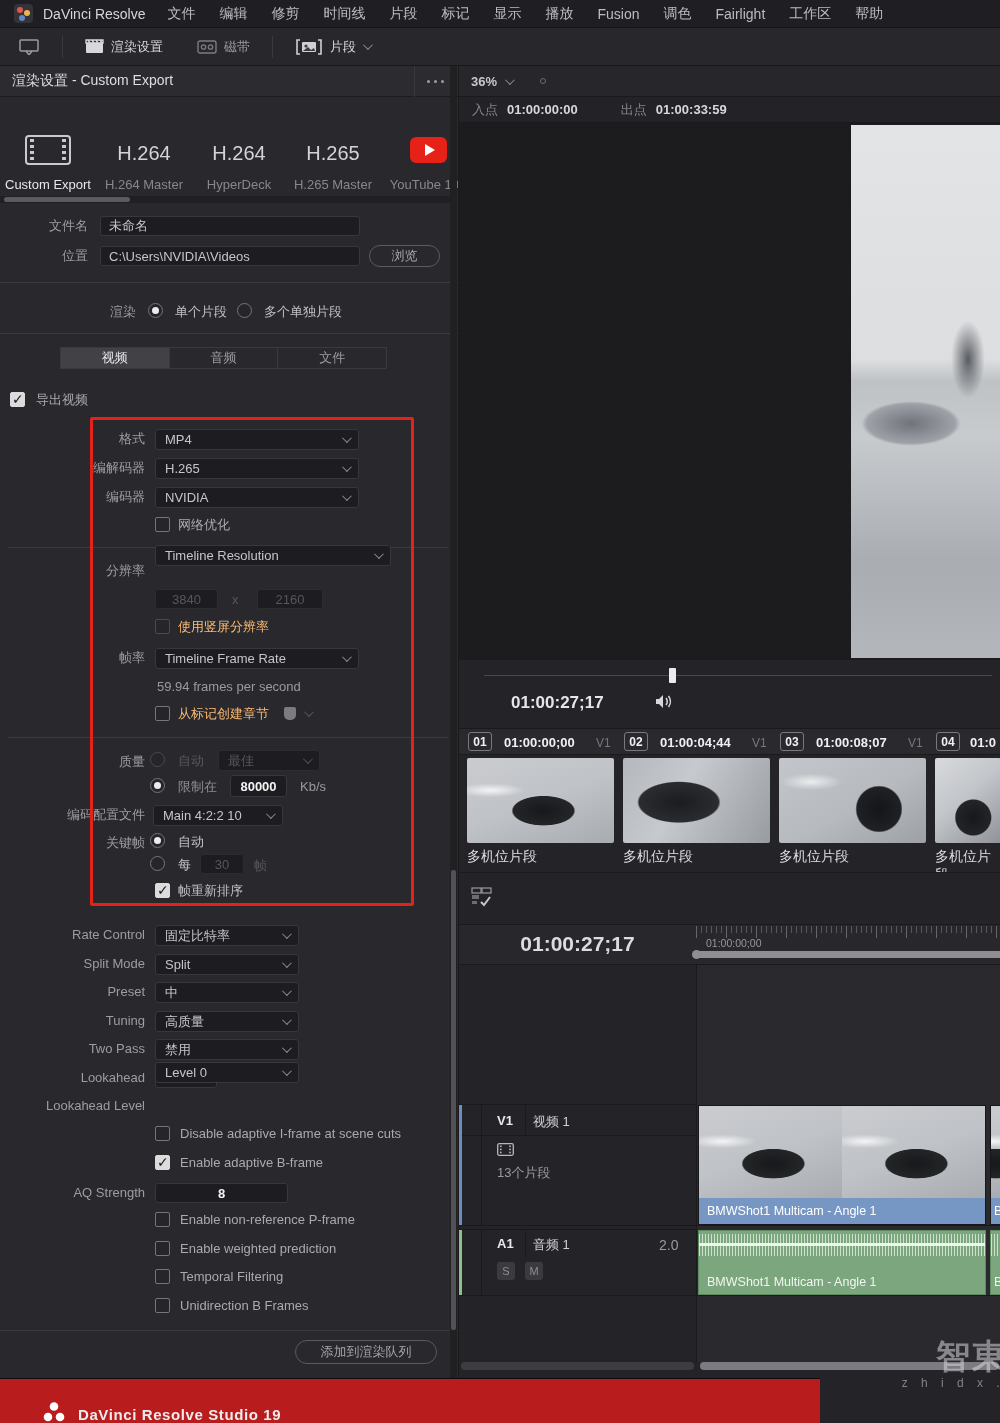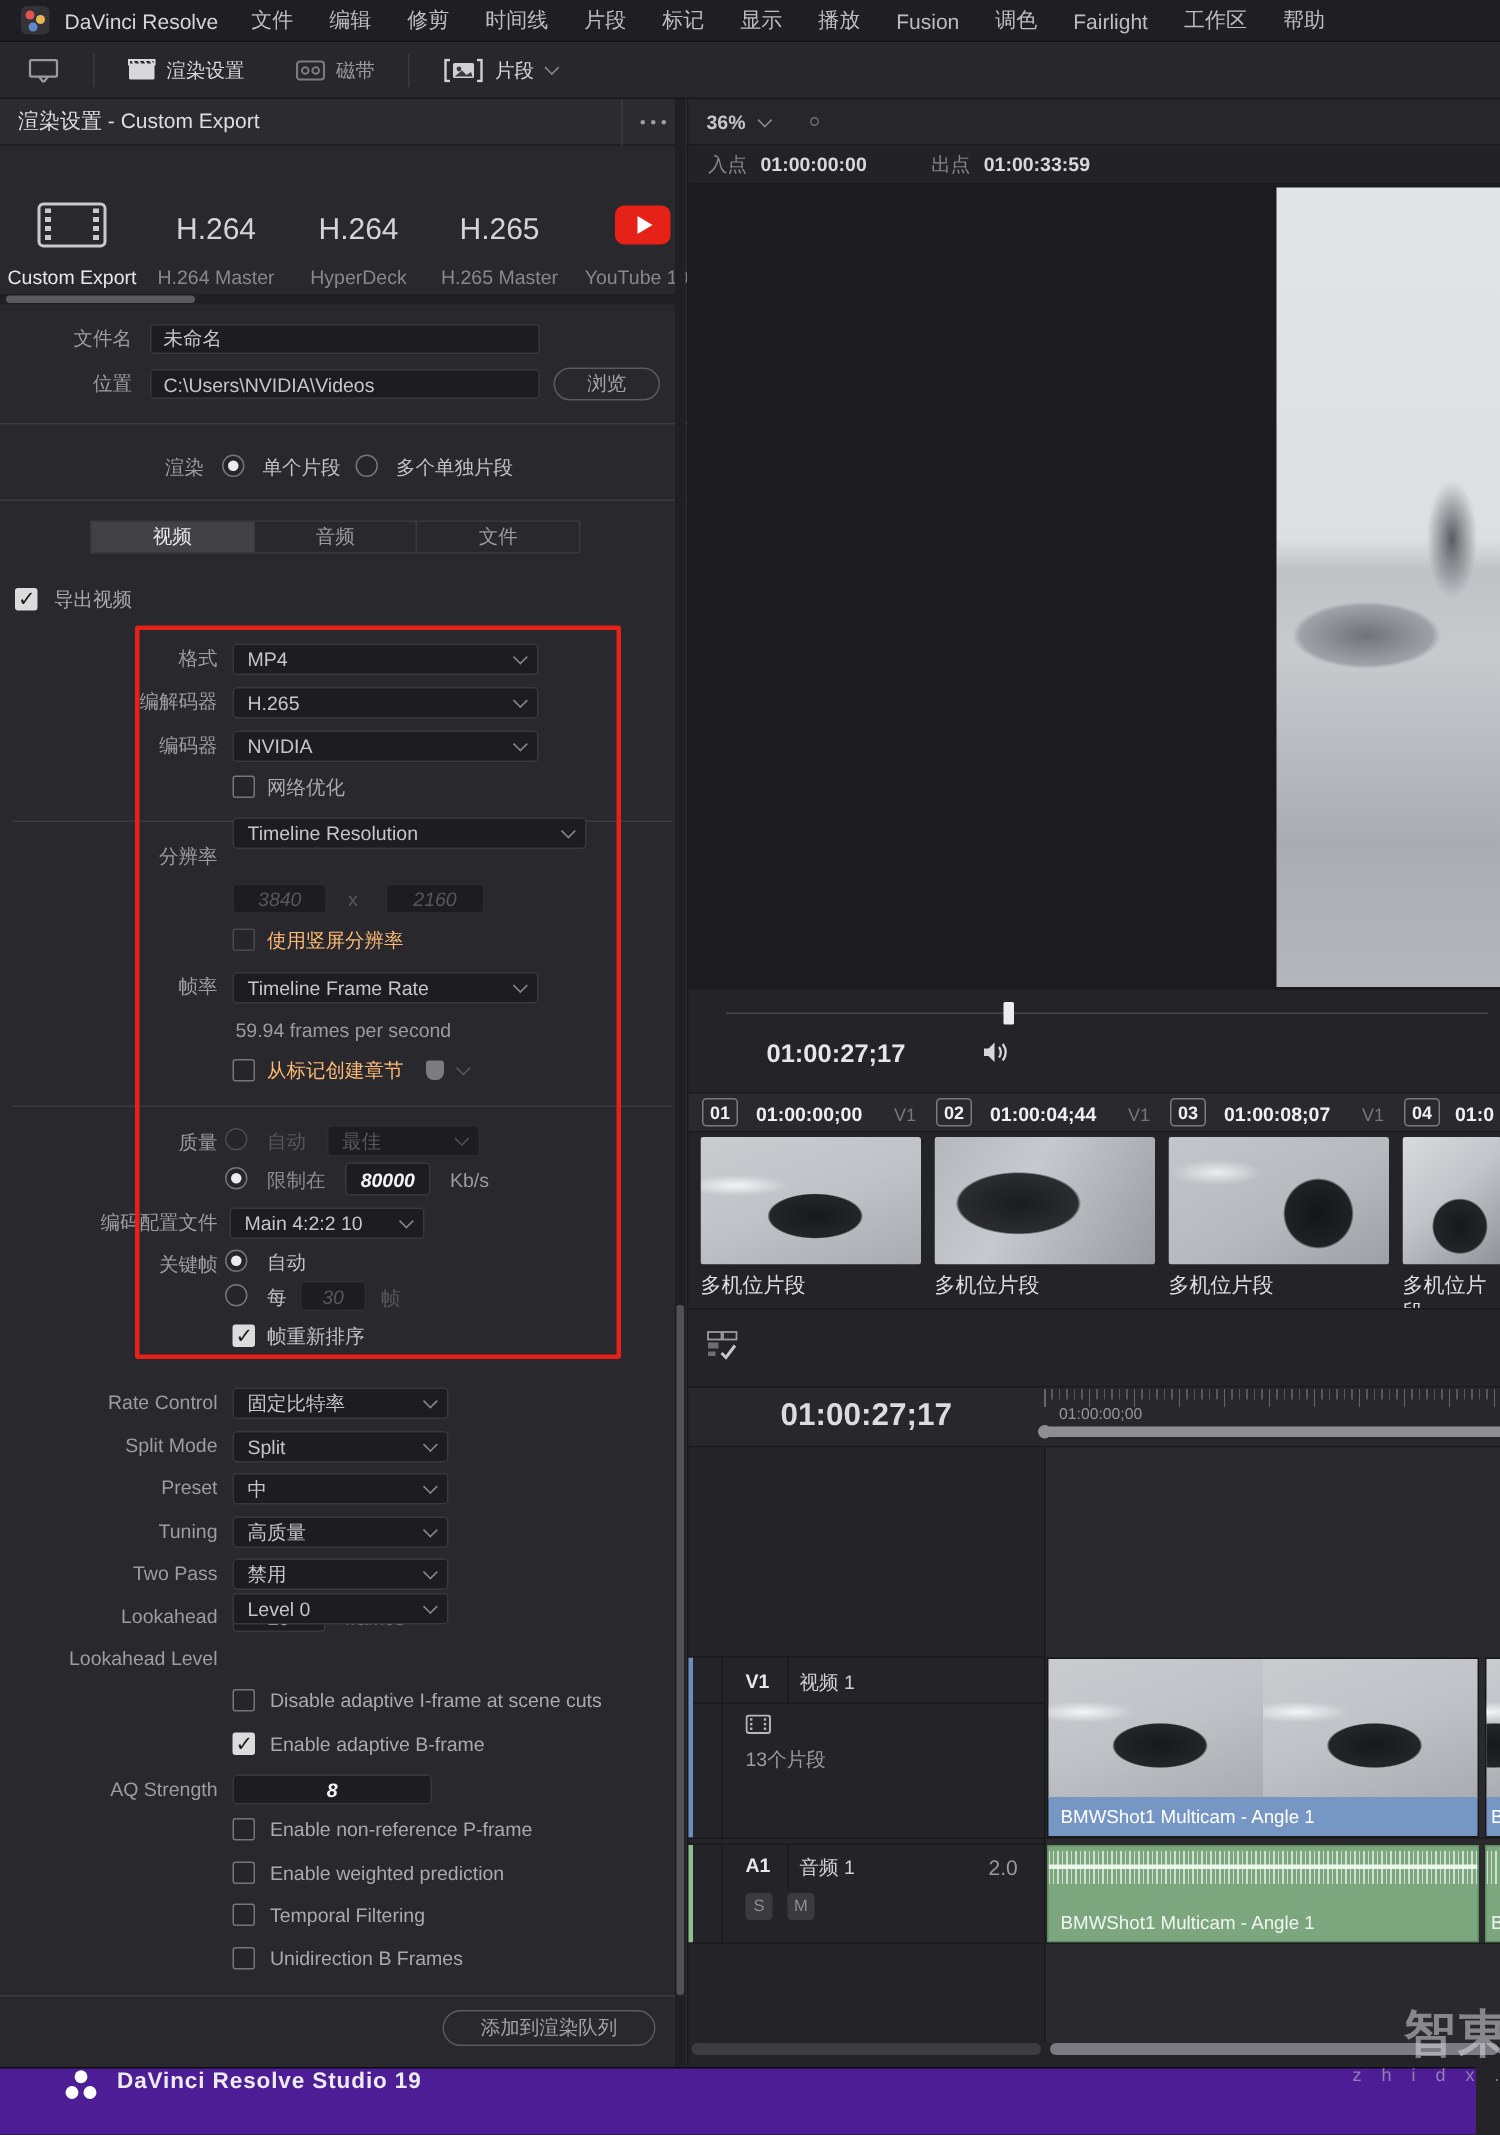--- a/index.html
+++ b/index.html
@@ -57,21 +57,21 @@
   .lbl { position:absolute; width:145px; text-align:right; color:#9d9da1; font-size:13px; line-height:20px; }
   .dd { position:absolute; height:21px; background:#1d1d21; border:1px solid #37373c; border-radius:3px;
     color:#c6c6c8; font-size:13px; display:flex; align-items:center; padding:0 9px; }
   .dd .txt { flex:1; white-space:nowrap; overflow:hidden; }
   .chev { width:7px; height:7px; border-right:1.6px solid #8a8a8e; border-bottom:1.6px solid #8a8a8e;
     transform:rotate(45deg) translateY(-2px); flex:0 0 auto; }
   .dd.dis { color:#57575b; border-color:#2d2d31; }
   .dd.dis .chev { border-color:#505054; }
   .inp { position:absolute; height:20px; background:#1d1d21; border:1px solid #37373c; border-radius:3px;
     color:#c6c6c8; font-size:13px; display:flex; align-items:center; padding:0 8px; }
-  .inp.ctr { justify-content:center; padding:0;font-style:italic; }
+  .inp.ctr { justify-content:center; padding:0; }
   .inp.bright { color:#f4f4f5; font-weight:bold; }
   .inp.dis { color:#57575b; border-color:#2d2d31; }
   .cb { position:absolute; width:15px; height:15px; border:1px solid #76767a; border-radius:2px; background:#26262a; }
   .cb.checked { background:#dcdcdd; border-color:#dcdcdd; }
   .cb.checked::after { content:"\2713"; position:absolute; left:1px; top:-2px; color:#19191c;
     font-size:14px; font-weight:bold; }
   .cb.dis { border-color:#4b4b4f; }
   .cblbl { position:absolute; color:#aaaaae; font-size:13px; line-height:16px; }
   .cblbl.dim { color:#fdba74; }
   .radio { position:absolute; width:15px; height:15px; border:1px solid #76767a; border-radius:50%; background:#26262a; }
@@ -170,22 +170,22 @@
   .aclip .wave { position:absolute; left:0; top:3px; right:0; height:22px;
     background:repeating-linear-gradient(90deg, rgba(233,244,233,.75) 0 1px, rgba(233,244,233,0) 1px 3px); }
   .aclip .waveline { position:absolute; left:0; top:12px; right:0; height:3px; background:rgba(240,250,240,.95); }
   .aclip .albl { position:absolute; left:8px; bottom:5px; color:#f0f6f0; font-size:12.5px; white-space:nowrap; }
   .smbtn { position:absolute; width:18px; height:18px; background:#3a3a3f; border-radius:3px; color:#8e8e92;
     font-size:11px; display:flex; align-items:center; justify-content:center; }
 
   .bscroll { position:absolute; height:8px; border-radius:4px; }
 
   
-  #statusbar { left:0; top:1378px; width:984px; height:45px; background:#4c1d95; border-top:1px solid #0c0c0e;
-    display:flex; align-items:flex-start; }
+  #statusbar { left:0; top:1378px; width:820px; height:45px; background:#b91c1c; border-top:1px solid #0c0c0e;
+    display:flex; align-items:flex-end; }
   #statusbar .logo { margin-left:42px; margin-right:12px; }
   #statusbar .stext { color:#ececee; font-size:15px; font-weight:bold; letter-spacing:0.6px; }
 
   
   #watermark { left:884px; top:1336px; width:160px; height:86px; z-index:50; text-align:right; }
   #watermark .w1 { font-size:34px; font-weight:bold; color:rgba(214,214,219,0.55); letter-spacing:2px; line-height:40px; }
   #watermark .w2 { font-size:12px; color:rgba(205,205,210,0.55); letter-spacing:5px; }
   #watermark .w3 { font-size:13px; color:rgba(205,205,210,0.6); margin-top:2px; }
   svg { display:block; }
 </style>

